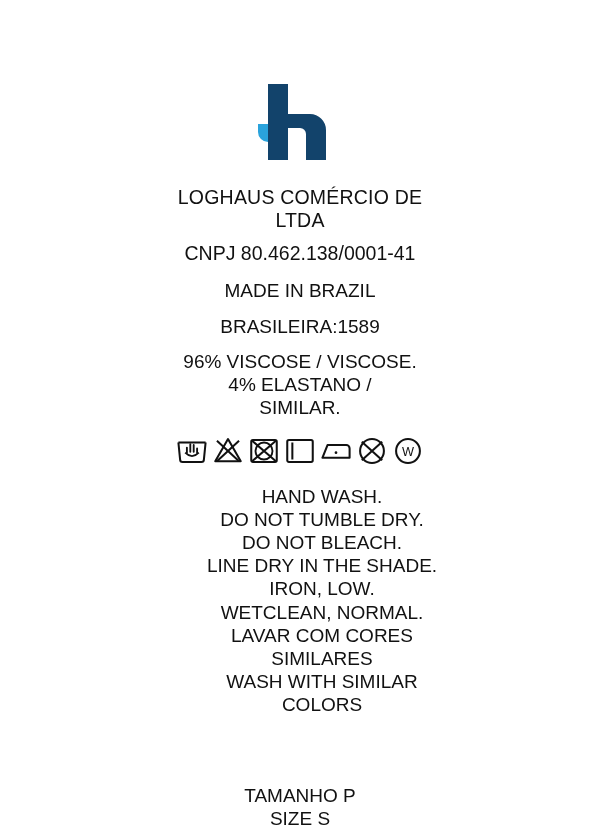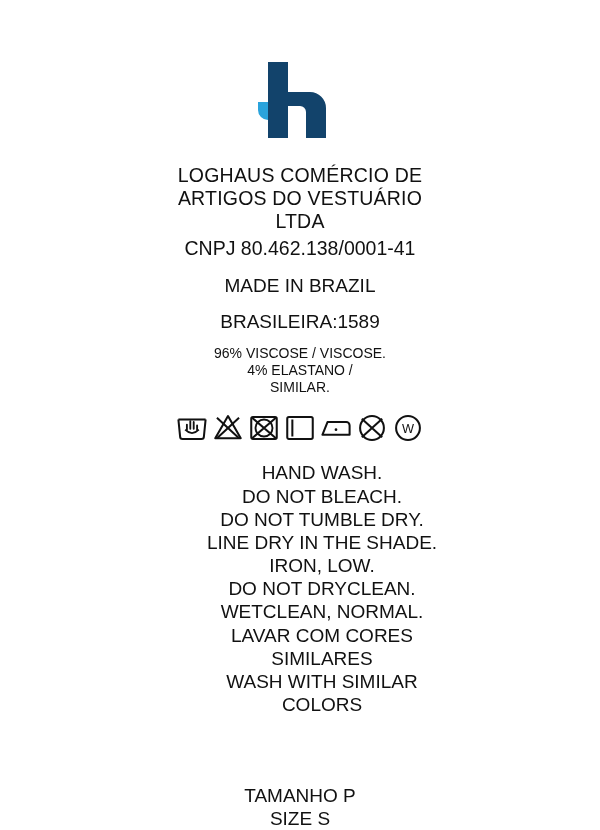--- a/index.html
+++ b/index.html
@@ -15,21 +15,21 @@
     overflow: hidden;
   }
   .label {
     width: 600px;
     height: 830px;
     position: relative;
     display: flex;
     flex-direction: column;
     align-items: center;
     box-sizing: border-box;
-    padding-top: 62px;
+    padding-top: 84px;
   }
   .logo-wrap {
     width: 110px;
     height: 80px;
     display: flex;
     align-items: center;
     justify-content: center;
     margin-bottom: 26px;
   }
   .block {
@@ -37,37 +37,37 @@
     line-height: 1.18;
   }
   .company {
     font-size: 19.5px;
     letter-spacing: 0.2px;
     margin-bottom: 0;
   }
   .company div { white-space: nowrap; }
   .cnpj {
     font-size: 19.5px;
-    margin-top: 4px;
+    margin-top: 10px;
   }
   .gap-1 { height: 22px; }
   .gap-2 { height: 20px; }
   .gap-3 { height: 18px; }
   .gap-4 { height: 16px; }
   .gap-5 { height: 26px; }
   .gap-6 { height: 36px; }
   .origin {
     font-size: 19px;
     line-height: 1.25;
   }
   .supplier {
     font-size: 19px;
   }
   .composition {
-    font-size: 14px;
+    font-size: 19px;
     line-height: 1.22;
   }
   .symbols {
     display: flex;
     flex-direction: row;
     align-items: center;
     justify-content: center;
     gap: 2px;
     margin: 4px 0 0 0;
     height: 46px;
@@ -92,21 +92,20 @@
   <div class="logo-wrap">
     <svg width="96" height="76" viewBox="0 0 96 76">
       <path d="M10 2 h20 v46 a10 10 0 0 1 -10 10 h-10 a10 10 0 0 1 -10 -10 v-8 h20 v-38 z" fill="#2aa3dc" transform="translate(6,0)"></path>
       <rect x="16" y="0" width="20" height="76" fill="#12436b"></rect>
       <path d="M36 30 h22 a16 16 0 0 1 16 16 v30 h-20 v-26 a6 6 0 0 0 -6 -6 h-12 z" fill="#12436b"></path>
     </svg>
   </div>
 
   <div class="block company">
     <div>LOGHAUS COMÉRCIO DE</div>
-    <div>ARTIGOS DO VESTUÁRIO</div>
     <div>LTDA</div>
   </div>
   <div class="block cnpj">CNPJ 80.462.138/0001-41</div>
 
   <div class="gap-1"></div>
 
   <div class="block origin">
     <div>MADE IN BRAZIL</div>
   </div>
 
@@ -163,25 +162,24 @@
       <circle cx="20" cy="20" r="14" fill="none" stroke="#111" stroke-width="2.4"></circle>
       <text x="20" y="26" font-family="Liberation Sans, sans-serif" font-size="15" text-anchor="middle" fill="#111">W</text>
     </svg>
 
   </div>
 
   <div class="gap-5"></div>
 
   <div class="block care">
     <div>HAND WASH.</div>
+    <div>DO NOT TUMBLE DRY.</div>
     <div>DO NOT BLEACH.</div>
-    <div>DO NOT TUMBLE DRY.</div>
     <div>LINE DRY IN THE SHADE.</div>
     <div>IRON, LOW.</div>
-    <div>DO NOT DRYCLEAN.</div>
     <div>WETCLEAN, NORMAL.</div>
     <div>LAVAR COM CORES</div>
     <div>SIMILARES</div>
     <div>WASH WITH SIMILAR</div>
     <div>COLORS</div>
   </div>
 
   <div class="gap-6"></div>
 
   <div class="block size">

